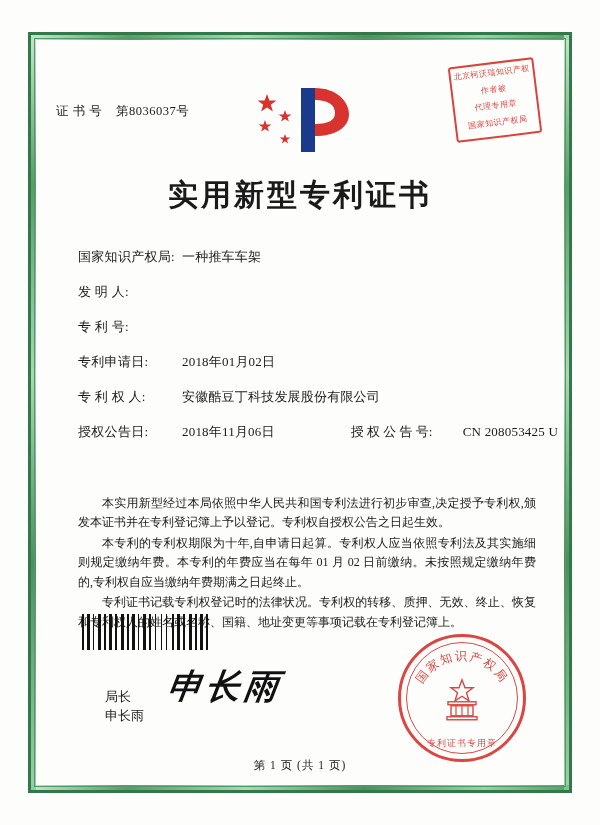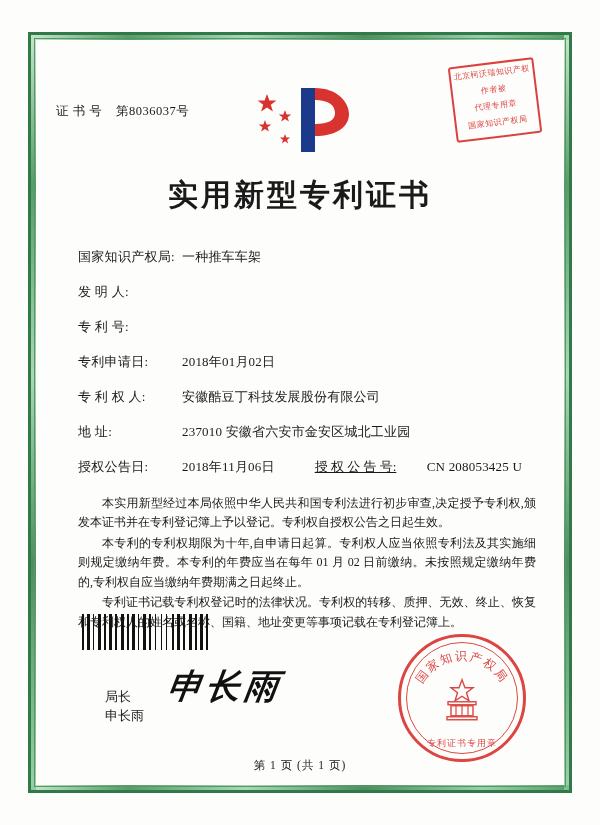--- a/index.html
+++ b/index.html
@@ -156,23 +156,22 @@
     white-space: nowrap;
   }
   .fvalue {
     flex: 1;
     letter-spacing: .2px;
   }
   .frow.split .fvalue { flex: none; }
   .frow.split .flabel2 {
     width: 112px;
     flex: none;
-    margin-left: 40px;
+    margin-left: 76px;
     white-space: nowrap;
-    text-decoration: underline;
   }
 
   
   .paras {
     position: absolute;
     left: 78px;
     right: 64px;
     top: 494px;
     font-size: 12px;
     line-height: 1.62;
@@ -341,24 +340,20 @@
     <div class="frow">
       <div class="flabel">专 利 号:</div>
     </div>
     <div class="frow">
       <div class="flabel">专利申请日:</div>
       <div class="fvalue">2018年01月02日</div>
     </div>
     <div class="frow">
       <div class="flabel">专 利 权 人:</div>
       <div class="fvalue">安徽酷豆丁科技发展股份有限公司</div>
-    </div>
-    <div class="frow">
-      <div class="flabel">地        址:</div>
-      <div class="fvalue">237010 安徽省六安市金安区城北工业园</div>
     </div>
     <div class="frow split">
       <div class="flabel">授权公告日:</div>
       <div class="fvalue">2018年11月06日</div>
       <div class="flabel2">授 权 公 告 号:</div>
       <div class="fvalue">CN 208053425 U</div>
     </div>
   </div>
 
   <div class="paras">

